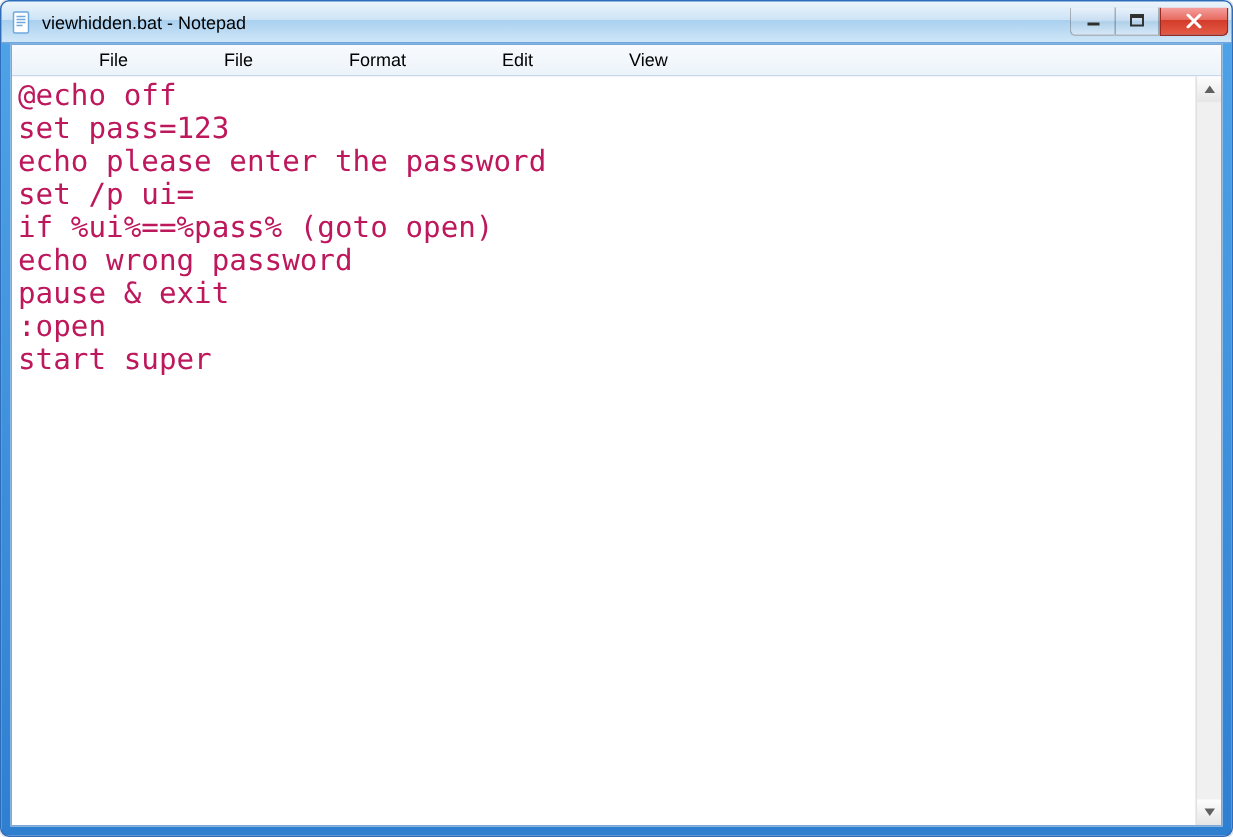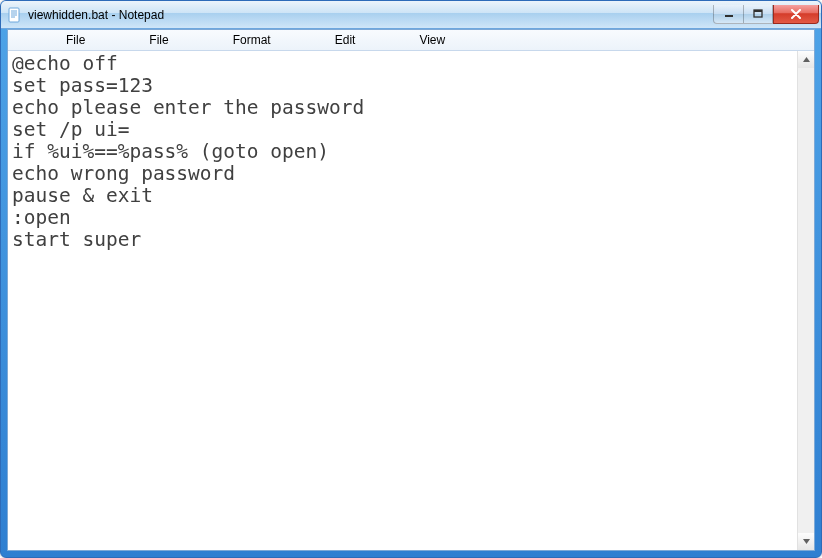--- a/index.html
+++ b/index.html
@@ -104,21 +104,21 @@
     flex: 1;
     display: flex;
     background: #fff;
     position: relative;
   }
   .editor {
     flex: 1;
     font-family: Consolas, "Lucida Console", monospace;
     font-size: 19.5px;
     line-height: 22px;
-    color: #404040;
+    color: #be185d;
     white-space: pre;
     padding: 2px 4px;
     overflow: hidden;
   }
   .scrollbar-v {
     width: 17px;
     background: #f0f0f0;
     border-left: 1px solid #e1e1e1;
     display: flex;
     flex-direction: column;

